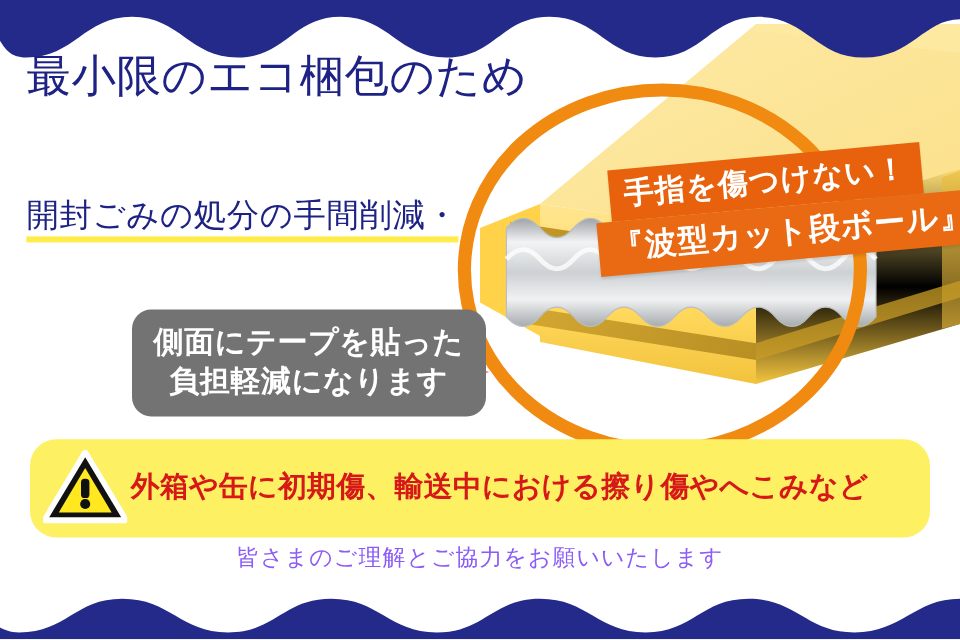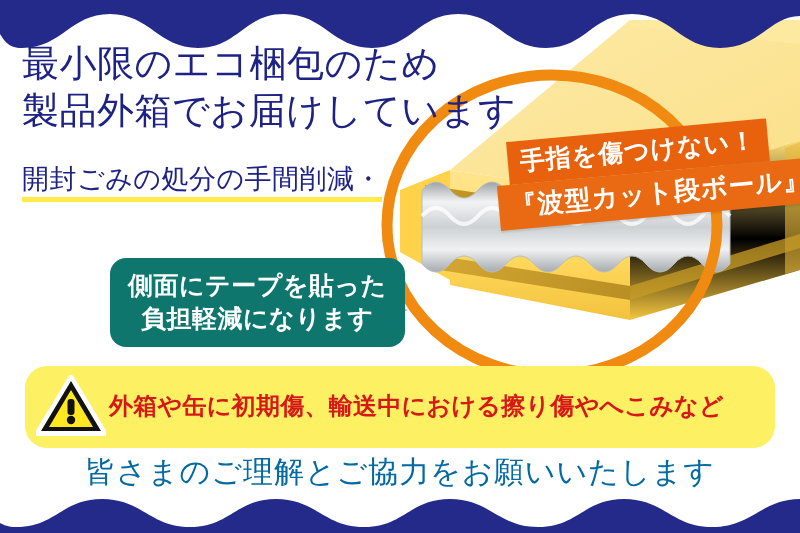--- a/index.html
+++ b/index.html
@@ -85,21 +85,21 @@
   #orange2 .orange-banner{background:#ea6a13;font-size:26px;}
 
   
   #red-callout{
     position:absolute;
     left:110px;top:258px;
     z-index:9;
   }
   .bubble{
     position:relative;
-    background:#0f766e;
+    background:#737373;
     border-radius:16px;
     padding:11px 18px 13px 18px;
     color:#ffffff;
     font-size:25px;
     font-weight:bold;
     line-height:1.3;
     letter-spacing:0.5px;
     white-space:nowrap;
     text-align:center;
   }
@@ -141,22 +141,22 @@
     letter-spacing:0.3px;
     white-space:nowrap;
   }
   #warn-text .wline{display:block;}
 
   
   #closing{
     position:absolute;
     left:0;right:0;top:452px;
     text-align:center;
-    color:#0369a1;
-    font-size:30px;
+    color:#8b5cf6;
+    font-size:19px;
     font-weight:500;
     letter-spacing:1px;
     z-index:10;
     white-space:nowrap;
   }
 </style>
 </head>
 <body>
 
 <div id="banner">
@@ -257,21 +257,20 @@
                C324,46 316,18 276,18
                C236,18 230,46 190,46
                C150,46 142,18 102,18
                C62,18 56,46 16,46
                C8,46 4,44 0,42 Z" fill="#232a8a"></path>
     </svg>
   </div>
 
   <div id="heading">
     <span class="hline">最小限のエコ梱包のため</span>
-    <span class="hline">製品外箱でお届けしています</span>
   </div>
 
   <div id="subheading">
     <span class="row"><span class="sline">開封ごみの処分の手間削減・</span></span>
   </div>
 
   <div class="orange-wrap" id="orange1">
     <div class="orange-banner">手指を傷つけない！</div>
   </div>
   <div class="orange-wrap" id="orange2">

